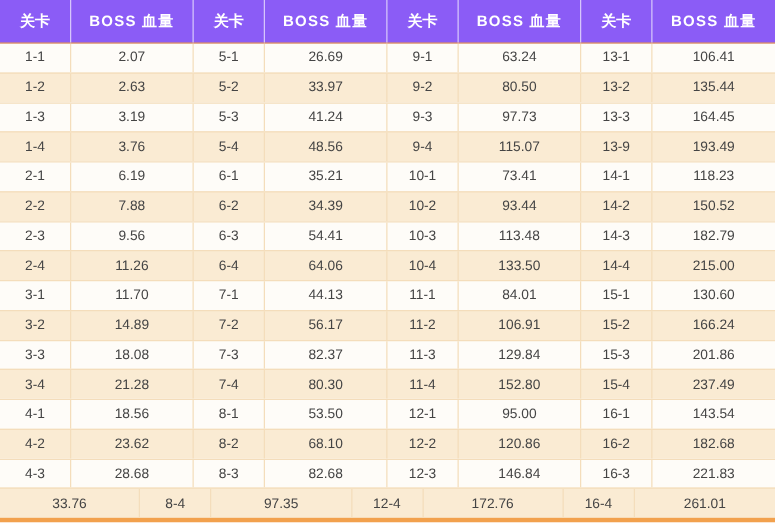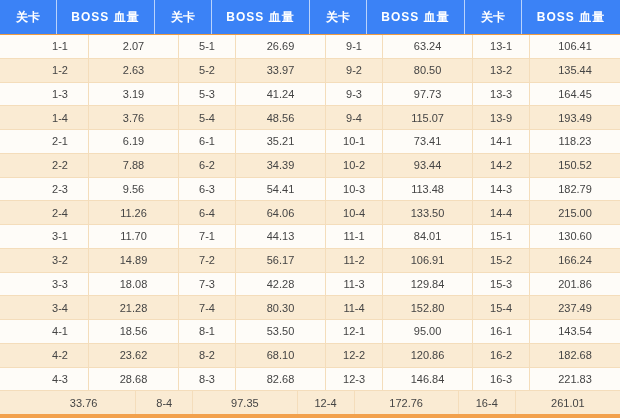--- a/index.html
+++ b/index.html
@@ -19,21 +19,21 @@
     box-sizing: border-box;
     display: flex;
     flex-direction: column;
     background: #fdfbf6;
     border-bottom: 4px solid #f2a14d;
   }
   .header-row {
     height: 34px;
     flex: 0 0 34px;
     display: flex;
-    background: #3b82f6;
+    background: #8b5cf6;
     border-bottom: 1px solid #ee9c42;
   }
   .cell {
     display: flex;
     align-items: center;
     justify-content: center;
     box-sizing: border-box;
     overflow: hidden;
     white-space: nowrap;
   }
@@ -49,21 +49,20 @@
   .header-row .hcell:last-child { border-right: none; }
   .body {
     flex: 1 1 auto;
     display: flex;
     flex-direction: column;
   }
   .row {
     flex: 1 1 auto;
     display: flex;
     border-top: 1px solid #f4ddbb;
-    padding-left: 32px;
   }
   .row:first-child { border-top: none; }
   .row:nth-child(odd)  { background: #fefcf8; }
   .row:nth-child(even) { background: #faebd3; }
   .row .cell {
     font-size: 11px;
     color: #444444;
     border-right: 1px solid #f4ddbb;
   }
   .row .cell:last-child { border-right: none; }
@@ -181,21 +180,21 @@
           <div class="cell hp">56.17</div>
           <div class="cell level">11-2</div>
           <div class="cell hp">106.91</div>
           <div class="cell level">15-2</div>
           <div class="cell hp">166.24</div>
         </div>
         <div class="row">
           <div class="cell level">3-3</div>
           <div class="cell hp">18.08</div>
           <div class="cell level">7-3</div>
-          <div class="cell hp">42.28</div>
+          <div class="cell hp">82.37</div>
           <div class="cell level">11-3</div>
           <div class="cell hp">129.84</div>
           <div class="cell level">15-3</div>
           <div class="cell hp">201.86</div>
         </div>
         <div class="row">
           <div class="cell level">3-4</div>
           <div class="cell hp">21.28</div>
           <div class="cell level">7-4</div>
           <div class="cell hp">80.30</div>

